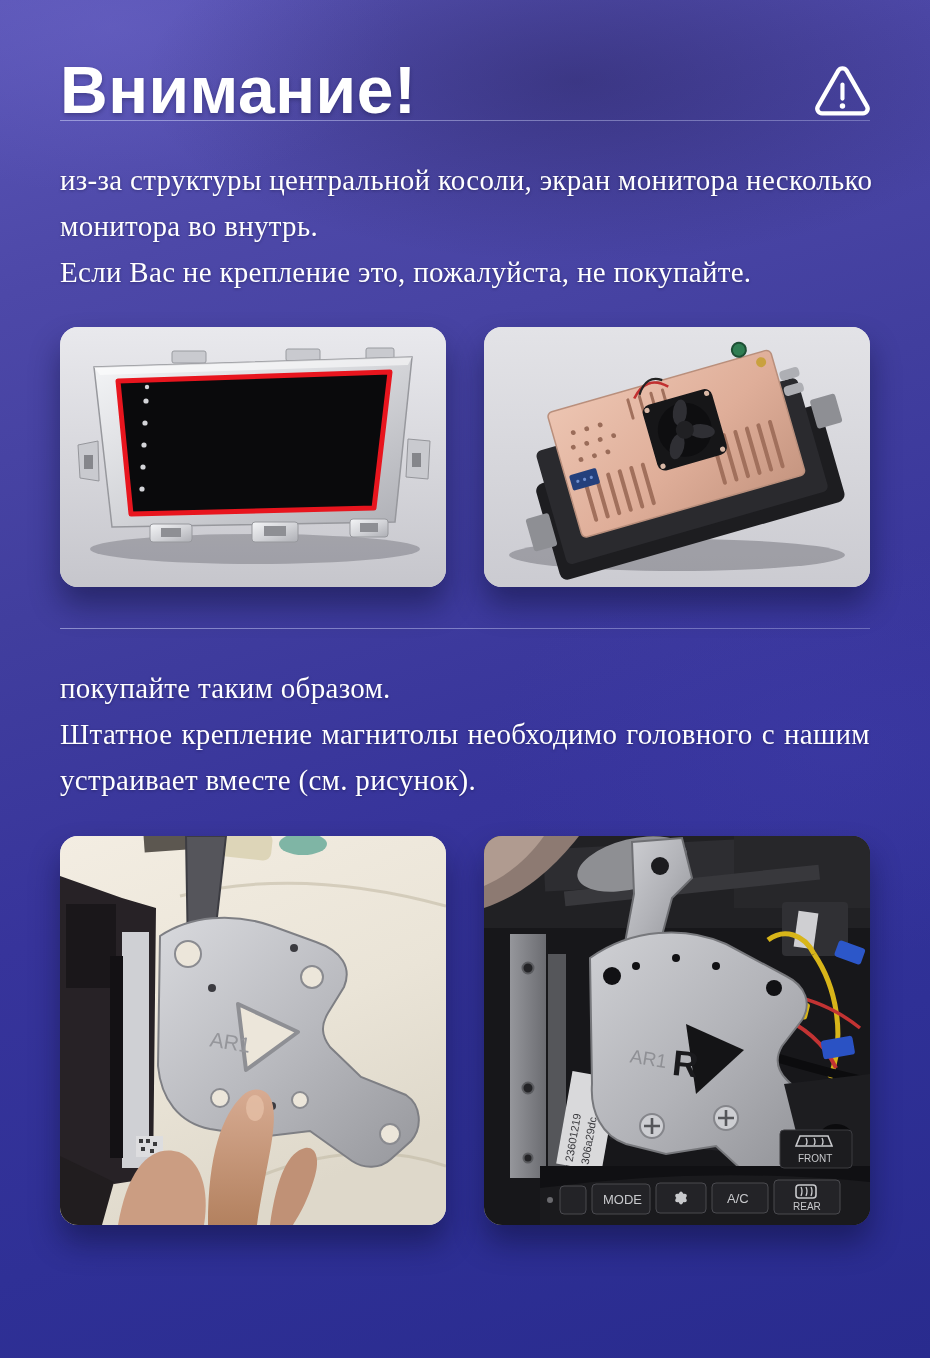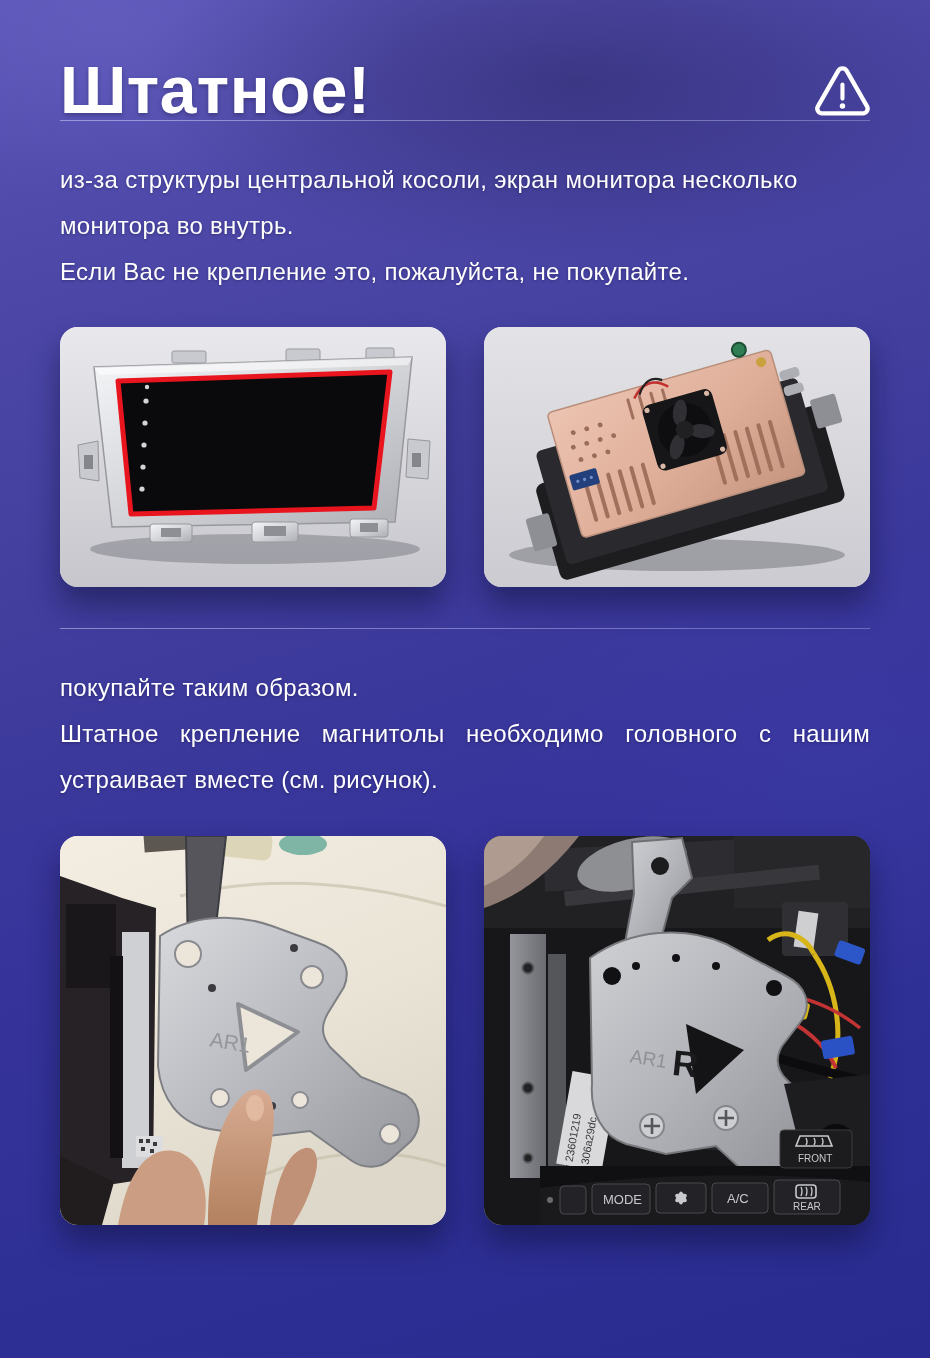--- a/index.html
+++ b/index.html
@@ -12,40 +12,40 @@
       radial-gradient(ellipse 420px 240px at 12% 2%, rgba(120,112,210,.30), rgba(120,112,210,0) 70%),
       radial-gradient(ellipse 500px 300px at 90% 55%, rgba(70,68,180,.25), rgba(70,68,180,0) 70%),
       linear-gradient(163deg, #5a55b6 0%, #4d48a8 18%, #413e9e 38%, #37349b 58%, #2f3096 78%, #292b8e 100%);
     color:#fff;
   }
   .header { display:flex; justify-content:space-between; align-items:center; padding:50px 58px 0 60px; height:130px; }
   .title { font-size:66px; font-weight:700; letter-spacing:.5px; text-shadow:0 2px 4px rgba(10,10,40,.3); }
   .warn-icon { width:60px; height:62px; margin-top:4px; }
   .divider { height:1px; margin:0 60px; background:linear-gradient(90deg, rgba(205,210,248,.55), rgba(205,210,248,.35)); }
   .divider.d1 { margin-top:-10px; }
-  .para { margin:36px 60px 0; width:810px; font-size:24px; line-height:46px; letter-spacing:.3px;
-          text-shadow:0 1px 3px rgba(10,10,40,.35); }
+  .para { margin:36px 60px 0; width:810px; font-size:29px; line-height:46px; letter-spacing:.3px;
+          text-shadow:0 1px 3px rgba(10,10,40,.35);font-family:Liberation Serif, serif; }
   .para .line { white-space:nowrap; }
   .para .line.spread { white-space:normal; text-align:justify; text-align-last:justify; }
   .img-row { display:flex; gap:38px; margin:32px 60px 0; }
   .photo { width:386px; border-radius:18px; overflow:hidden; box-shadow:0 18px 30px rgba(8,10,45,.45); background:#ddd; flex:0 0 auto; }
   .photo svg { display:block; }
   .row1 .photo { height:260px; }
   .row2 .photo { height:389px; }
   .divider.d2 { margin-top:41px; }
   .row2 { margin-top:33px; }
   .svg-label { font-family:"Liberation Sans", sans-serif; }
 </style>
 </head>
 <body>
 
 <div class="page">
 
   <div class="header">
-    <div class="title">Штатное!</div>
+    <div class="title">Внимание!</div>
     <svg class="warn-icon" viewBox="0 0 64 64" fill="none">
       <path d="M28.1 9.2 L6.3 47.3 C4.4 50.6 6.8 54.8 10.7 54.8 L54.3 54.8 C58.2 54.8 60.6 50.6 58.7 47.3 L36.9 9.2 C35 5.9 30 5.9 28.1 9.2 Z" stroke="#ffffff" stroke-width="4.6" stroke-linejoin="round" stroke-linecap="round"></path>
       <line x1="32.5" y1="24" x2="32.5" y2="39" stroke="#ffffff" stroke-width="4.4" stroke-linecap="round"></line>
       <circle cx="32.5" cy="47" r="2.9" fill="#ffffff"></circle>
     </svg>
   </div>
 
   <div class="divider d1"></div>
 
   <div class="para">

